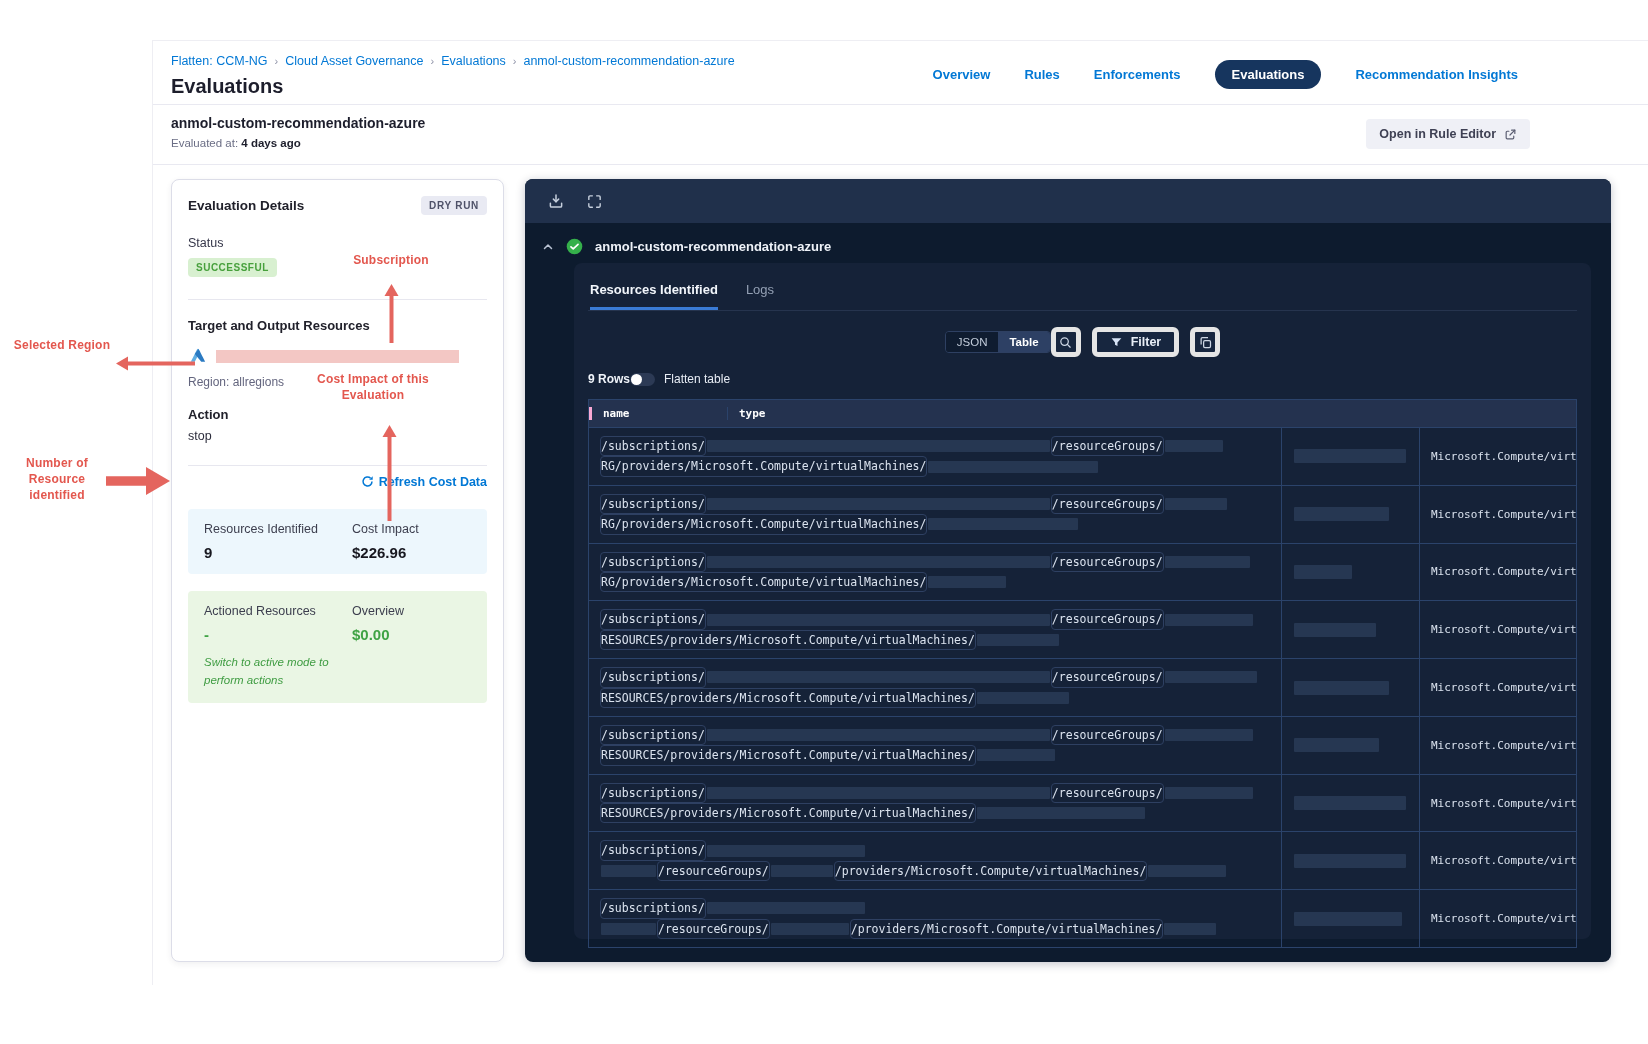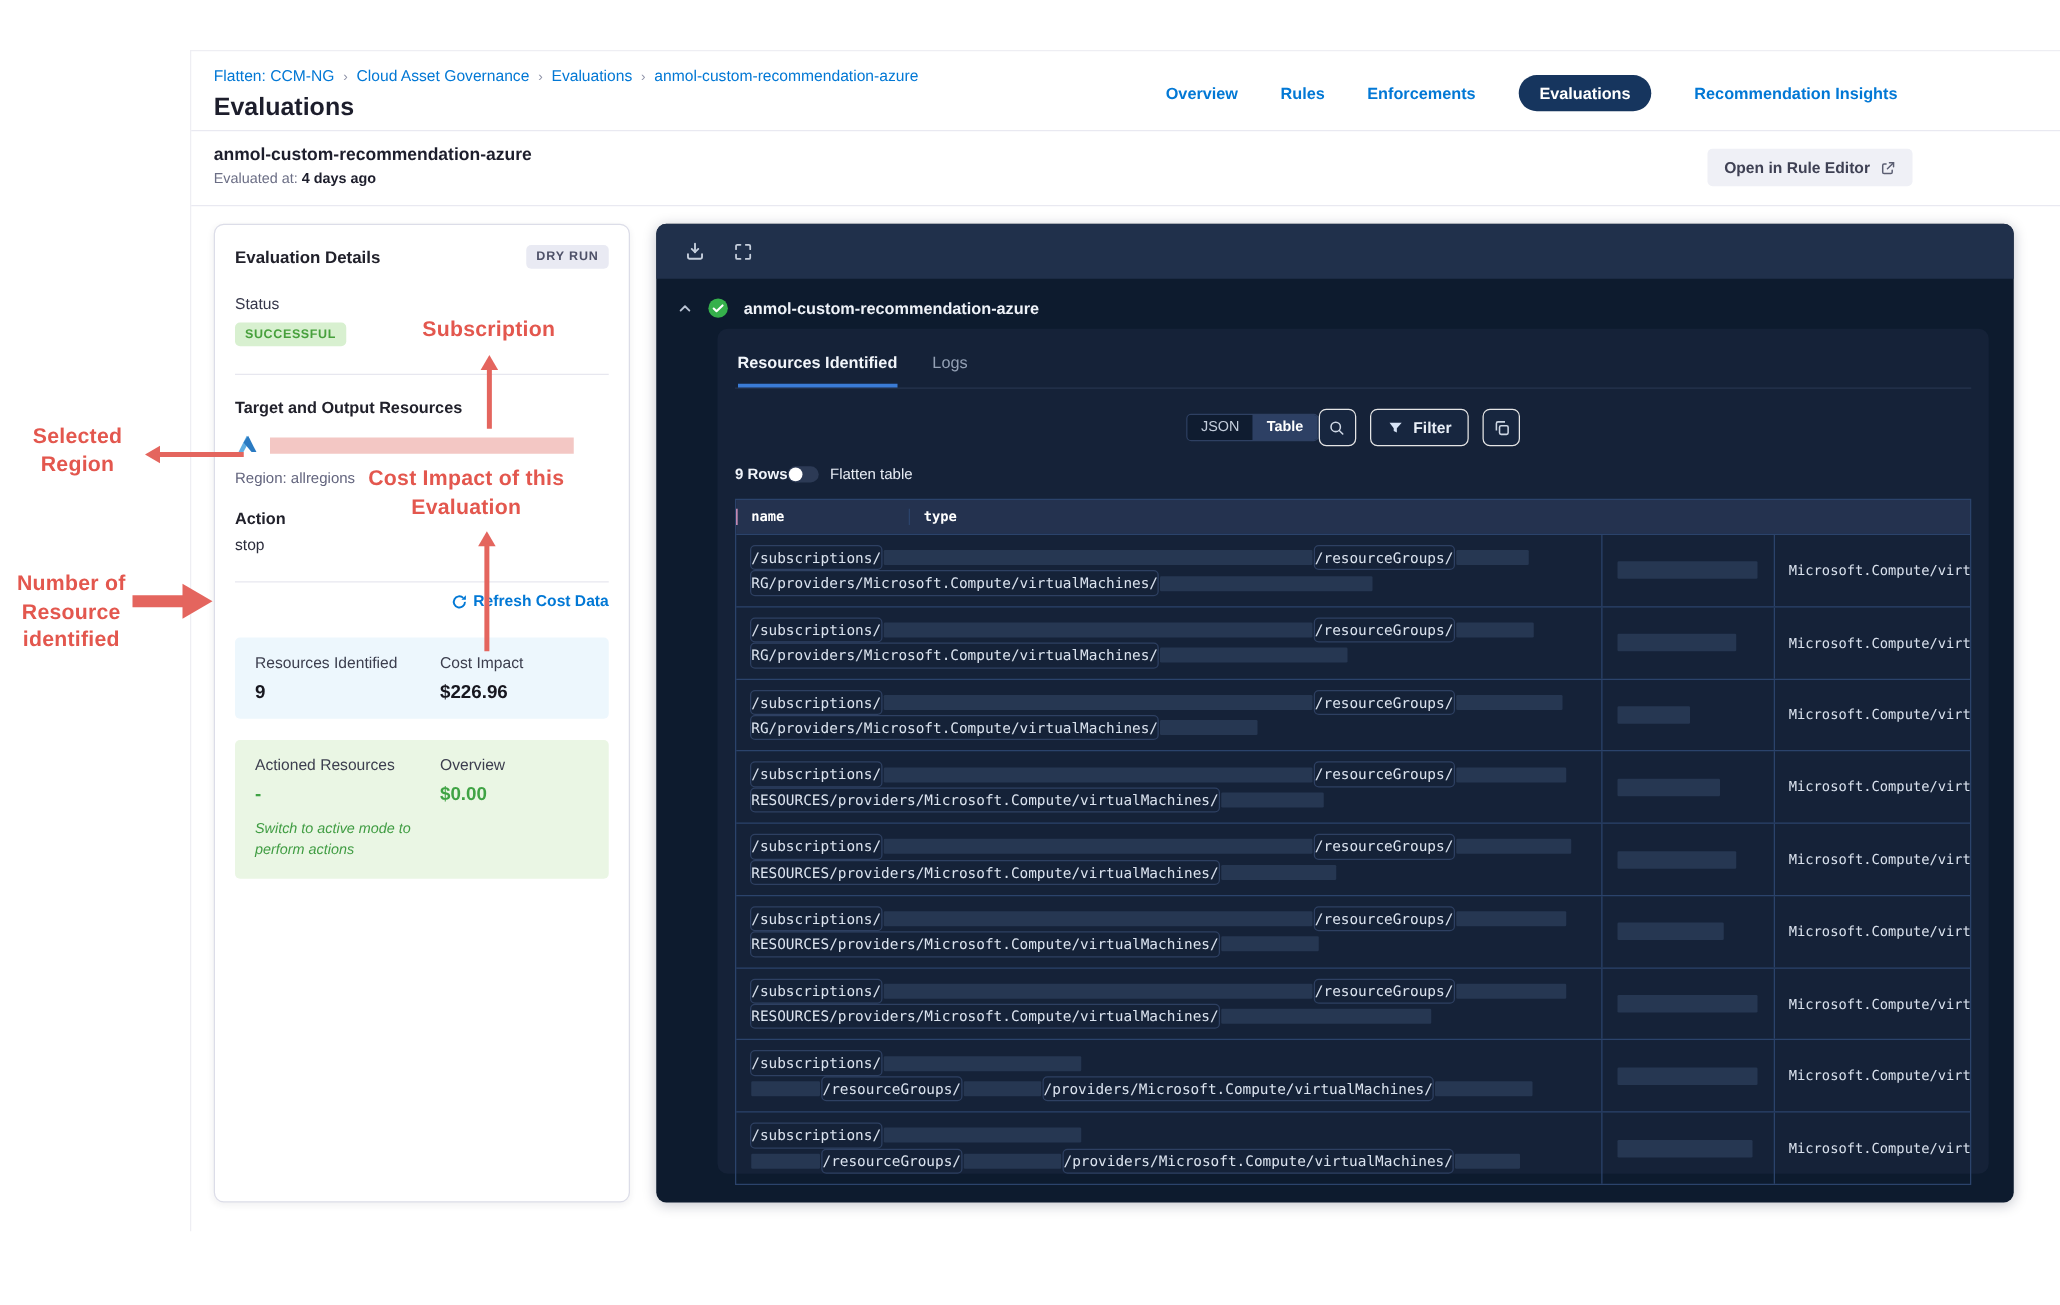--- a/index.html
+++ b/index.html
@@ -74,49 +74,49 @@
   .inner-card{position:absolute;left:49px;top:84px;width:1017px;height:676px;background:#152238;
     border-radius:8px;padding:0 14px;box-sizing:border-box;}
   .tabs{display:flex;gap:28px;padding:19px 2px 0;border-bottom:1px solid #26344e;}
   .tab{font-size:13px;color:#93a0b4;padding-bottom:13px;cursor:pointer;}
   .tab.active{color:#f2f6fb;font-weight:bold;box-shadow:inset 0 -3px 0 #3a7bd5;}
   .controls{display:flex;justify-content:center;align-items:center;margin-top:16px;}
   .seg{display:flex;border:1px solid #2e4062;border-radius:4px;overflow:hidden;font-size:11.5px;}
   .seg-item{padding:4px 11px;color:#c3cddb;background:#0f1c30;cursor:pointer;}
   .seg-item.active{background:#2d4064;color:#fff;font-weight:bold;}
   .ctrl-right{display:flex;gap:11px;align-items:center;}
-  .dk-btn{display:flex;align-items:center;gap:8px;background:#17263f;border:1px solid #e5e5e5;
+  .dk-btn{display:flex;align-items:center;gap:8px;background:#17263f;border:5px solid #e5e5e5;
     border-radius:6px;height:30px;padding:0 13px;color:#e8eef6;font-size:12.5px;font-weight:bold;
     font-family:"Liberation Sans",sans-serif;cursor:pointer;}
   .dk-btn.sq{width:30px;padding:0;justify-content:center;}
   .rows-row{display:flex;align-items:center;margin-top:15px;}
   .rows-count{font-size:12px;font-weight:bold;color:#f0f4fa;}
   .flatten{display:flex;align-items:center;gap:9px;font-size:12px;color:#e8edf5;cursor:pointer;}
   .switch{width:25px;height:13px;background:#2c3a55;border-radius:7px;position:relative;display:inline-block;}
   .knob{position:absolute;left:1px;top:1px;width:11px;height:11px;border-radius:50%;background:#fff;}
 
   .table{margin-top:13px;border:1px solid #2b436b;font-family:"DejaVu Sans Mono","Liberation Mono",monospace;
     font-size:11px;color:#dbe3ef;}
   .thead{display:flex;background:#24324f;height:27px;align-items:center;font-weight:bold;color:#fff;}
   .th{box-sizing:border-box;padding:0 11px;}
   .th.id{flex:1;}
-  .th.name{width:138px;border-left:1px solid #f9a8d4;}
+  .th.name{width:138px;border-left:3px solid #f9a8d4;}
   .th.type{width:157px;border-left:1px solid #2b436b;}
   .trow{display:flex;border-top:1px solid #2b436b;min-height:46px;}
   .cell{box-sizing:border-box;}
   .cell.id{flex:1;padding:8px 11px;line-height:1.6;}
   .idline{display:flex;align-items:center;white-space:pre;}
   .redact{display:inline-block;height:12px;background:#263752;border-radius:1px;margin:0 1px;flex:none;}
   .cell.name{width:138px;border-left:1px solid #2b436b;display:flex;align-items:center;padding:0 11px;}
   .cell.name .redact{height:14px;}
   .cell.type{width:157px;border-left:1px solid #2b436b;display:flex;align-items:center;
     padding:0 0 0 11px;white-space:nowrap;overflow:hidden;color:#d9e1ed;}
 
   
-  .annot{position:absolute;color:#e3574e;font-weight:bold;font-size:17px;line-height:1.33;
+  .annot{position:absolute;color:#e3574e;font-weight:bold;font-size:12px;line-height:1.33;
     text-align:center;letter-spacing:.2px;}
   .arrow{position:absolute;}
 </style>
 </head>
 <body>
 
 <div class="canvas">
   <div class="app">
 
     <div class="hdr-left">

